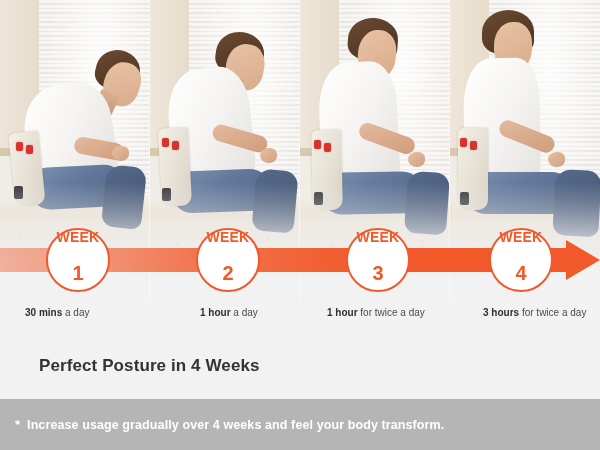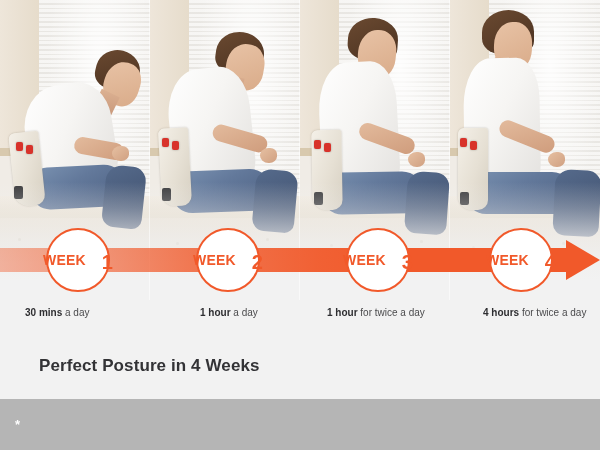--- a/index.html
+++ b/index.html
@@ -143,22 +143,22 @@
     border-bottom:20px solid transparent;
     border-left:34px solid #f1592a;
   }
 
   
   .circle {
     position:absolute; width:64px; height:64px; top:228px;
     border-radius:50%;
     background:#ffffff;
     border:2px solid #f1592a;
-    display:flex; 
-    align-items:center; justify-content:center;
+    display:flex; flex-direction:column;
+    align-items:center; 
     line-height:1;
     gap:16px;
   }
   .circle .wk-label {
     color:#f1592a; font-size:14px; font-weight:bold;
     letter-spacing:.2px;
   }
   .circle .wk-num {
     color:#f1592a; font-size:20px; font-weight:bold;
     margin-top:3px;
@@ -343,20 +343,21 @@
 <div class="caption" style="left:25px">
   <b>30 mins</b><span> a day</span>
 </div>
 <div class="caption" style="left:200px">
   <b>1 hour</b><span> a day</span>
 </div>
 <div class="caption" style="left:327px">
   <b>1 hour</b><span> for twice a day</span>
 </div>
 <div class="caption" style="left:483px">
-  <b>4 hours</b><span> for twice a day</span>
+  <b>3 hours</b><span> for twice a day</span>
 </div>
 
 <div class="headline">Perfect Posture in 4 Weeks</div>
 
 <div class="footer">
   <span class="footer-star">*</span>
+  <span class="footer-text">Increase usage gradually over 4 weeks and feel your body transform.</span>
 </div>
 
 </body></html>

